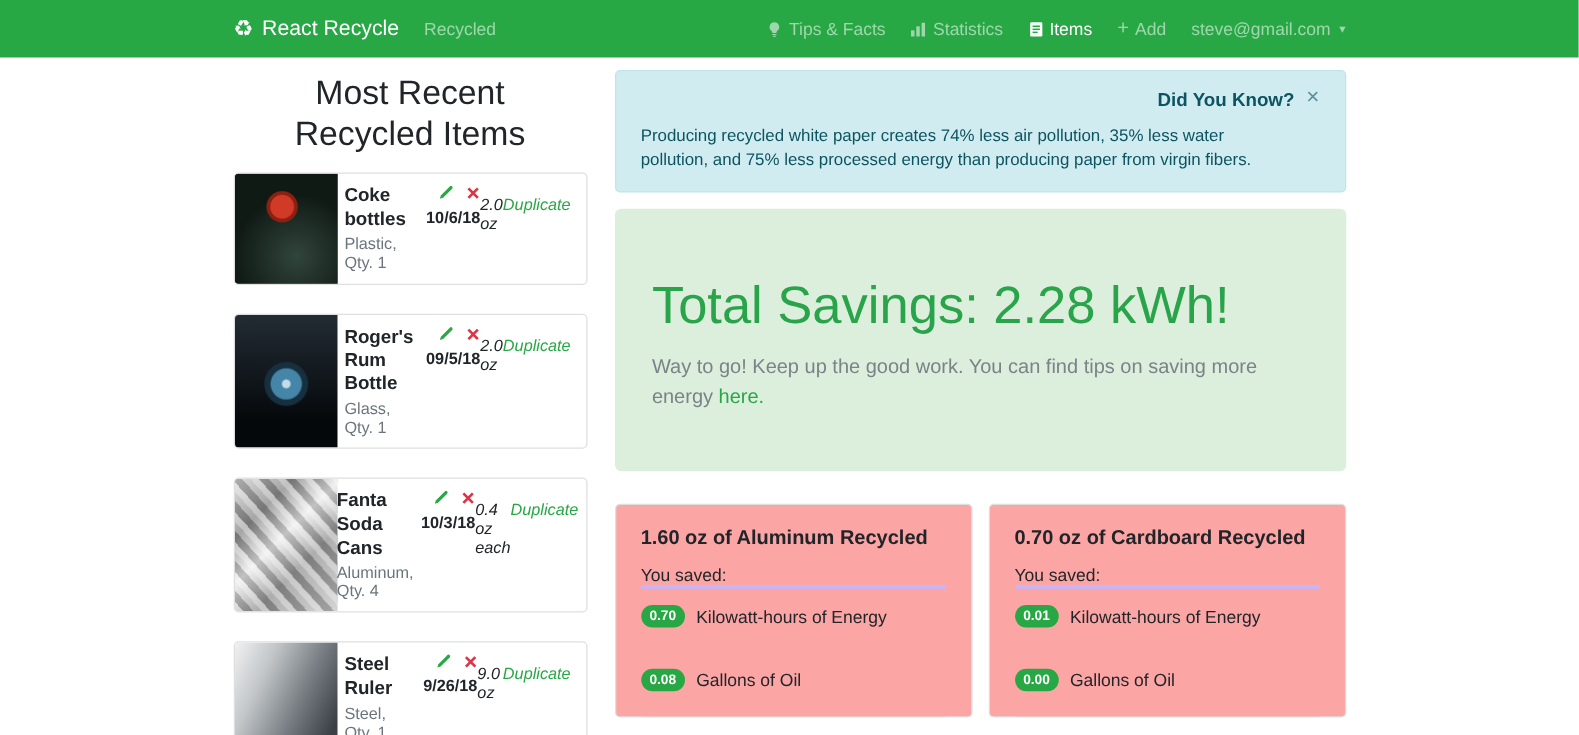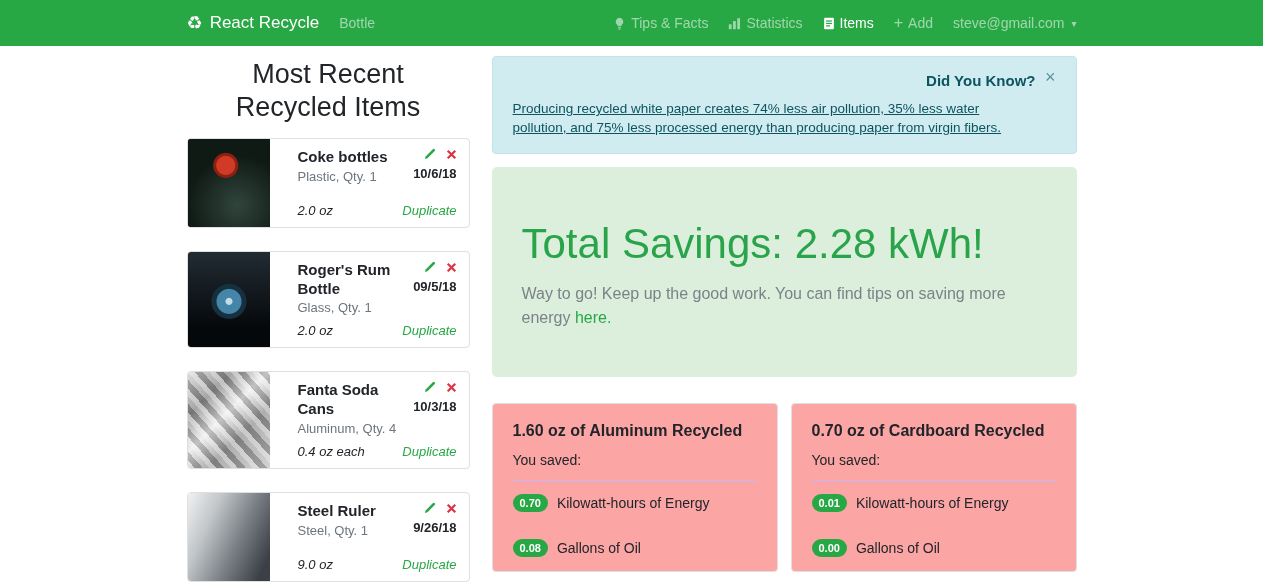--- a/index.html
+++ b/index.html
@@ -63,22 +63,22 @@
   }
   .thumb-foil {
     background:
       repeating-linear-gradient(48deg, rgba(255,255,255,.45) 0 5px, rgba(0,0,0,.18) 5px 11px, rgba(255,255,255,.2) 11px 16px),
       linear-gradient(135deg,#d6d6d6 0%, #8f8f8f 25%, #ececec 45%, #9a9a9a 65%, #c9c9c9 100%);
   }
   .thumb-steel {
     background:linear-gradient(115deg,#f0f1f2 0%, #c2c6c9 28%, #777d82 60%, #3a4045 90%);
   }
   .item-body {
-    flex:1; min-width:0; padding:9px 12px 9px 28px;
-    display:flex; flex-direction:column; justify-content:space-between;
+    flex:1; min-width:0; padding:9px 12px 9px 6px;
+    display:flex; flex-direction:row; justify-content:center;
   }
   .item-top { display:flex; justify-content:space-between; }
   .item-title { font-size:15px; font-weight:700; line-height:1.25; }
   .item-meta { font-size:13px; color:#6c757d; margin-top:2px; }
   .item-right { text-align:right; flex:none; margin-left:6px;font-weight:bold; }
   .item-icons { display:flex; gap:10px; justify-content:flex-end; align-items:center; }
   .icon-btn { display:inline-flex; cursor:pointer; }
   .item-date { font-size:13px; color:#212529; margin-top:5px; white-space:nowrap; }
   .item-bottom {
     display:flex; justify-content:space-between; align-items:baseline;
@@ -86,21 +86,21 @@
   }
   .duplicate { color:#28a745; font-size:13px; }
 
   
   .alert {
     position:relative; background:#d1ecf1; border:1px solid #bee5eb;
     border-radius:4px; color:#0c5460; padding:15px 40px 16px 20px;
     margin-bottom:13px;
   }
   .alert-title { font-weight:700; font-size:15px; margin-bottom:10px;text-align:right; }
-  .alert-body { margin:0; font-size:13.5px; line-height:1.42; max-width:545px;text-decoration:underline; }
+  .alert-body { margin:0; font-size:13.5px; line-height:1.42; max-width:545px; }
   .alert-close {
     position:absolute; top:10px; right:14px; border:0; background:none;
     font-size:18px; color:#0c5460; opacity:.6; cursor:pointer; line-height:1;
     font-family:inherit;
   }
 
   
   .jumbotron {
     background:#dcefdc; border-radius:5px; padding:54px 30px 46px;
     margin-bottom:26px;
@@ -115,42 +115,42 @@
   }
   .jumbotron a { color:#28a745; }
 
   
   .summary-grid { display:grid; grid-template-columns:1fr 1fr; gap:13px; }
   .scard {
     border:1px solid #dfdfdf; border-radius:4px; background:#fca5a5;
     padding:18px 20px 0;
   }
   .scard-title { font-size:16px; font-weight:700; margin:0 0 12px; }
-  .saved-label { font-size:14px; padding-bottom:12px; border-bottom:1px solid #c4b5fd; }
+  .saved-label { font-size:14px; border-bottom:3px solid #c4b5fd; }
   .srow {
     display:flex; align-items:center; gap:9px; padding:13px 0;
-    border-bottom:1px solid #fca5a5; font-size:14px;
+    border-bottom:7px solid #fca5a5; font-size:14px;
   }
   .badge {
     background:#28a745; color:#fff; font-size:11px; font-weight:700;
     padding:3px 7px; border-radius:10px; line-height:1.1;
   }
 </style>
 </head>
 <body>
 
 <nav class="navbar">
   <div class="nav-container">
     <div class="nav-left">
       <a class="brand">
         <span class="brand-icon">♻</span>
         <span>React Recycle</span>
       </a>
       <a class="nav-link">
-        <span>Bottle</span>
+        <span>Recycled</span>
       </a>
     </div>
     <div class="nav-right">
       <a class="nav-link">
         <span>
           <svg width="13" height="13" viewBox="0 0 16 16" fill="currentColor">
               <path d="M8 1a4.7 4.7 0 0 0-2.9 8.4c.5.5.9 1.2.9 1.9v.2h4v-.2c0-.7.4-1.4.9-1.9A4.7 4.7 0 0 0 8 1zM6 12.5h4v1.2H6zM6.8 14.6h2.4v1H6.8z"></path>
             </svg>
         </span>
         <span>Tips &amp; Facts</span>

